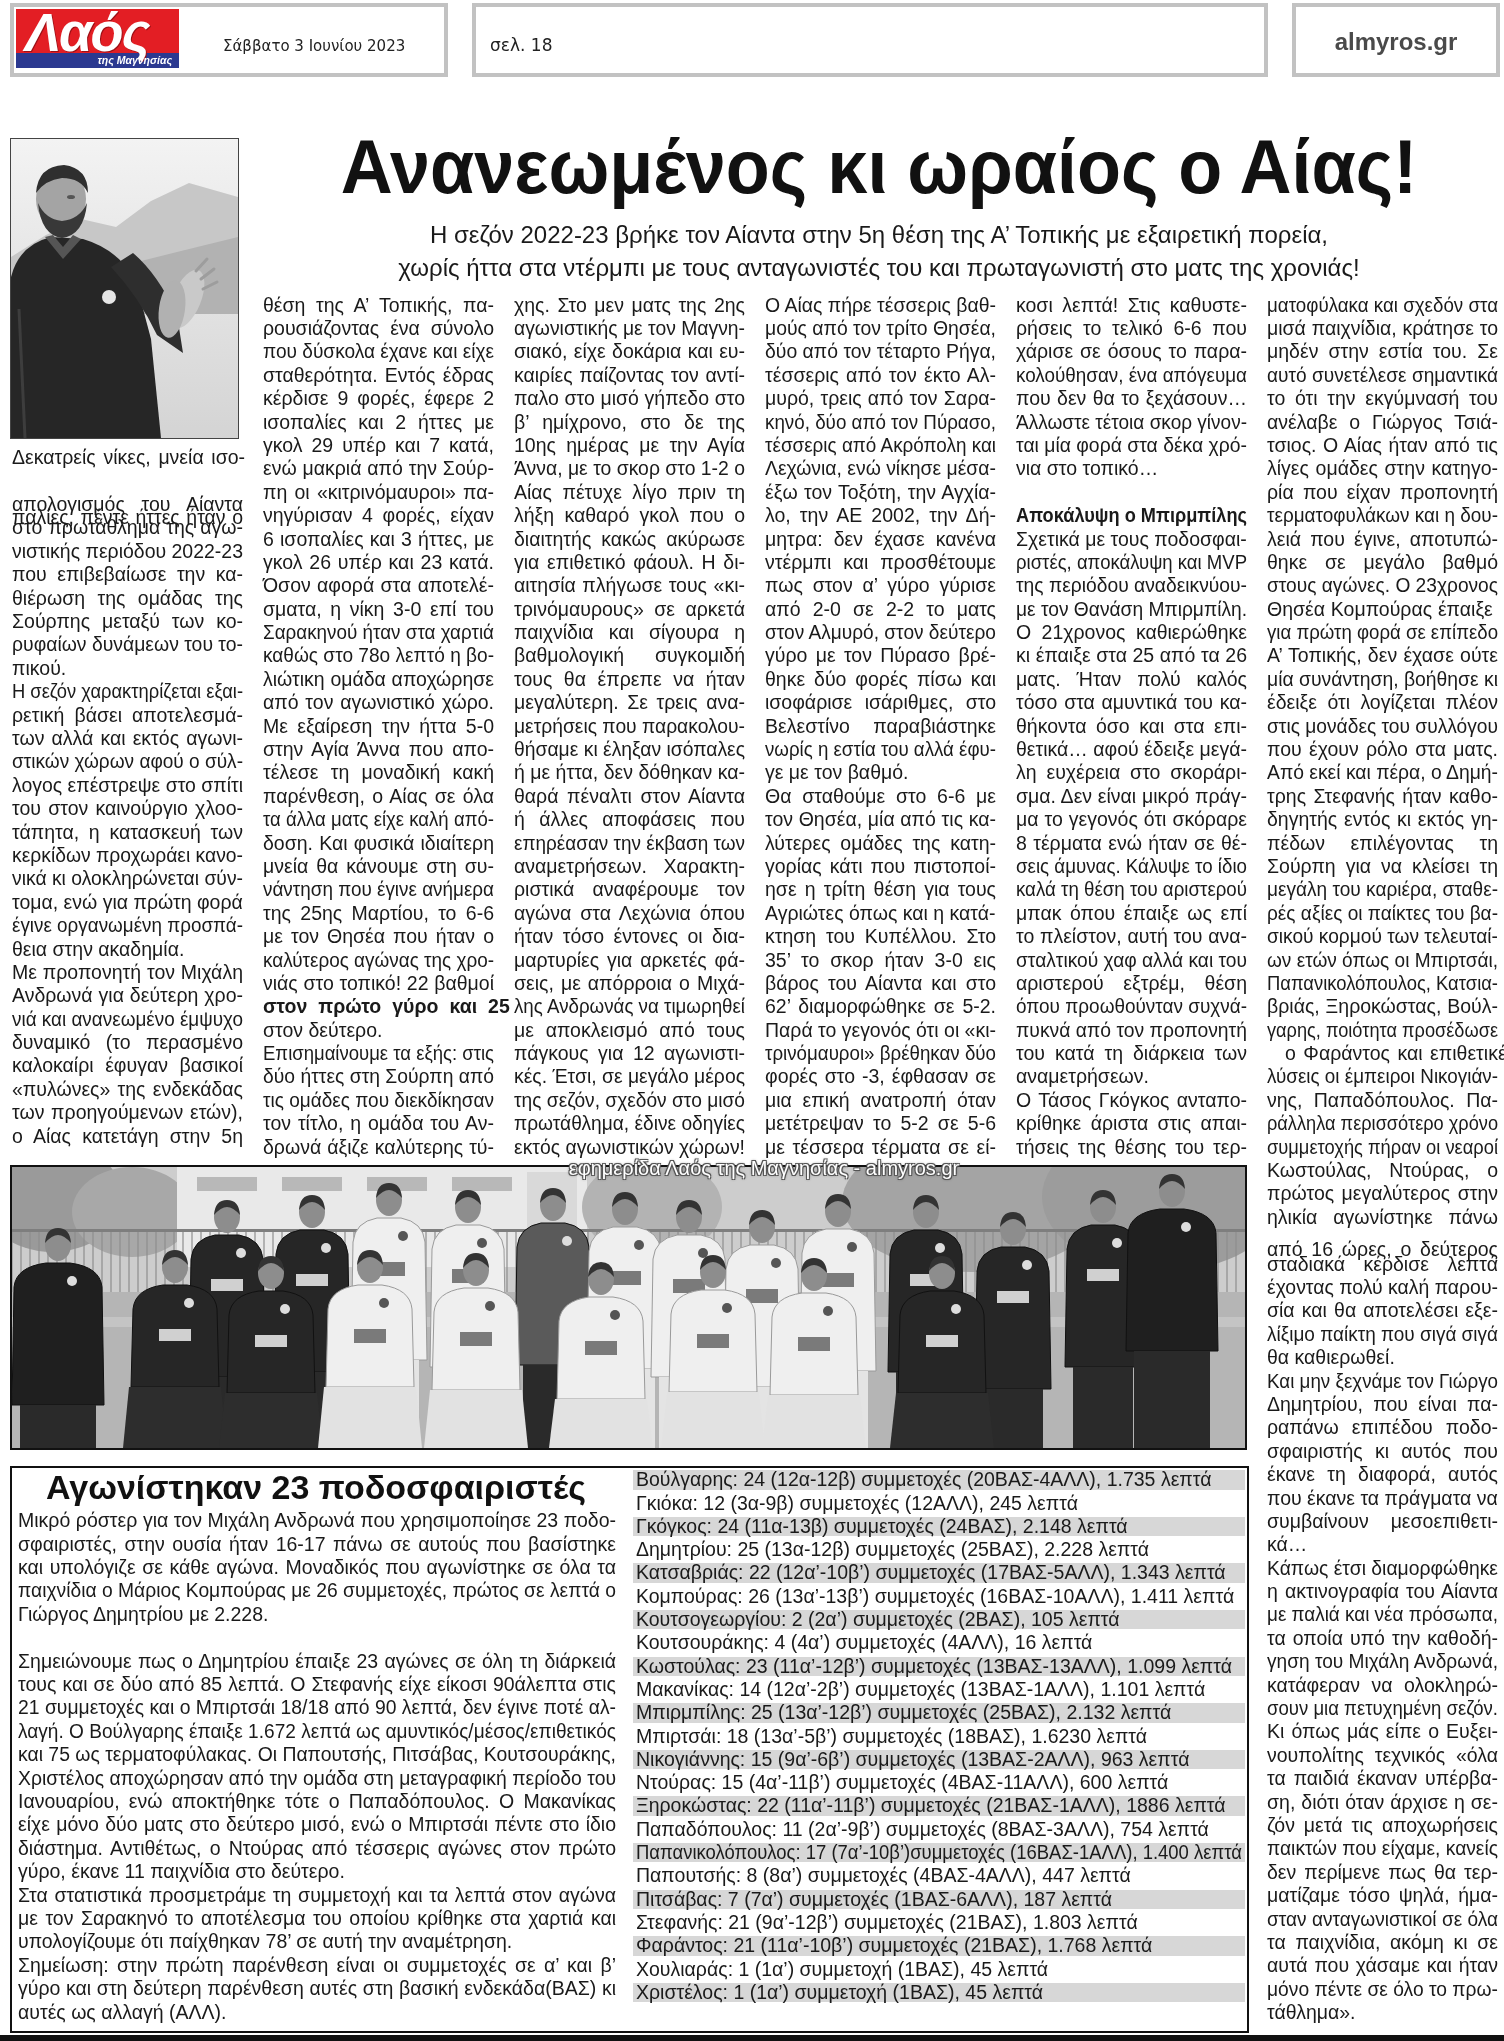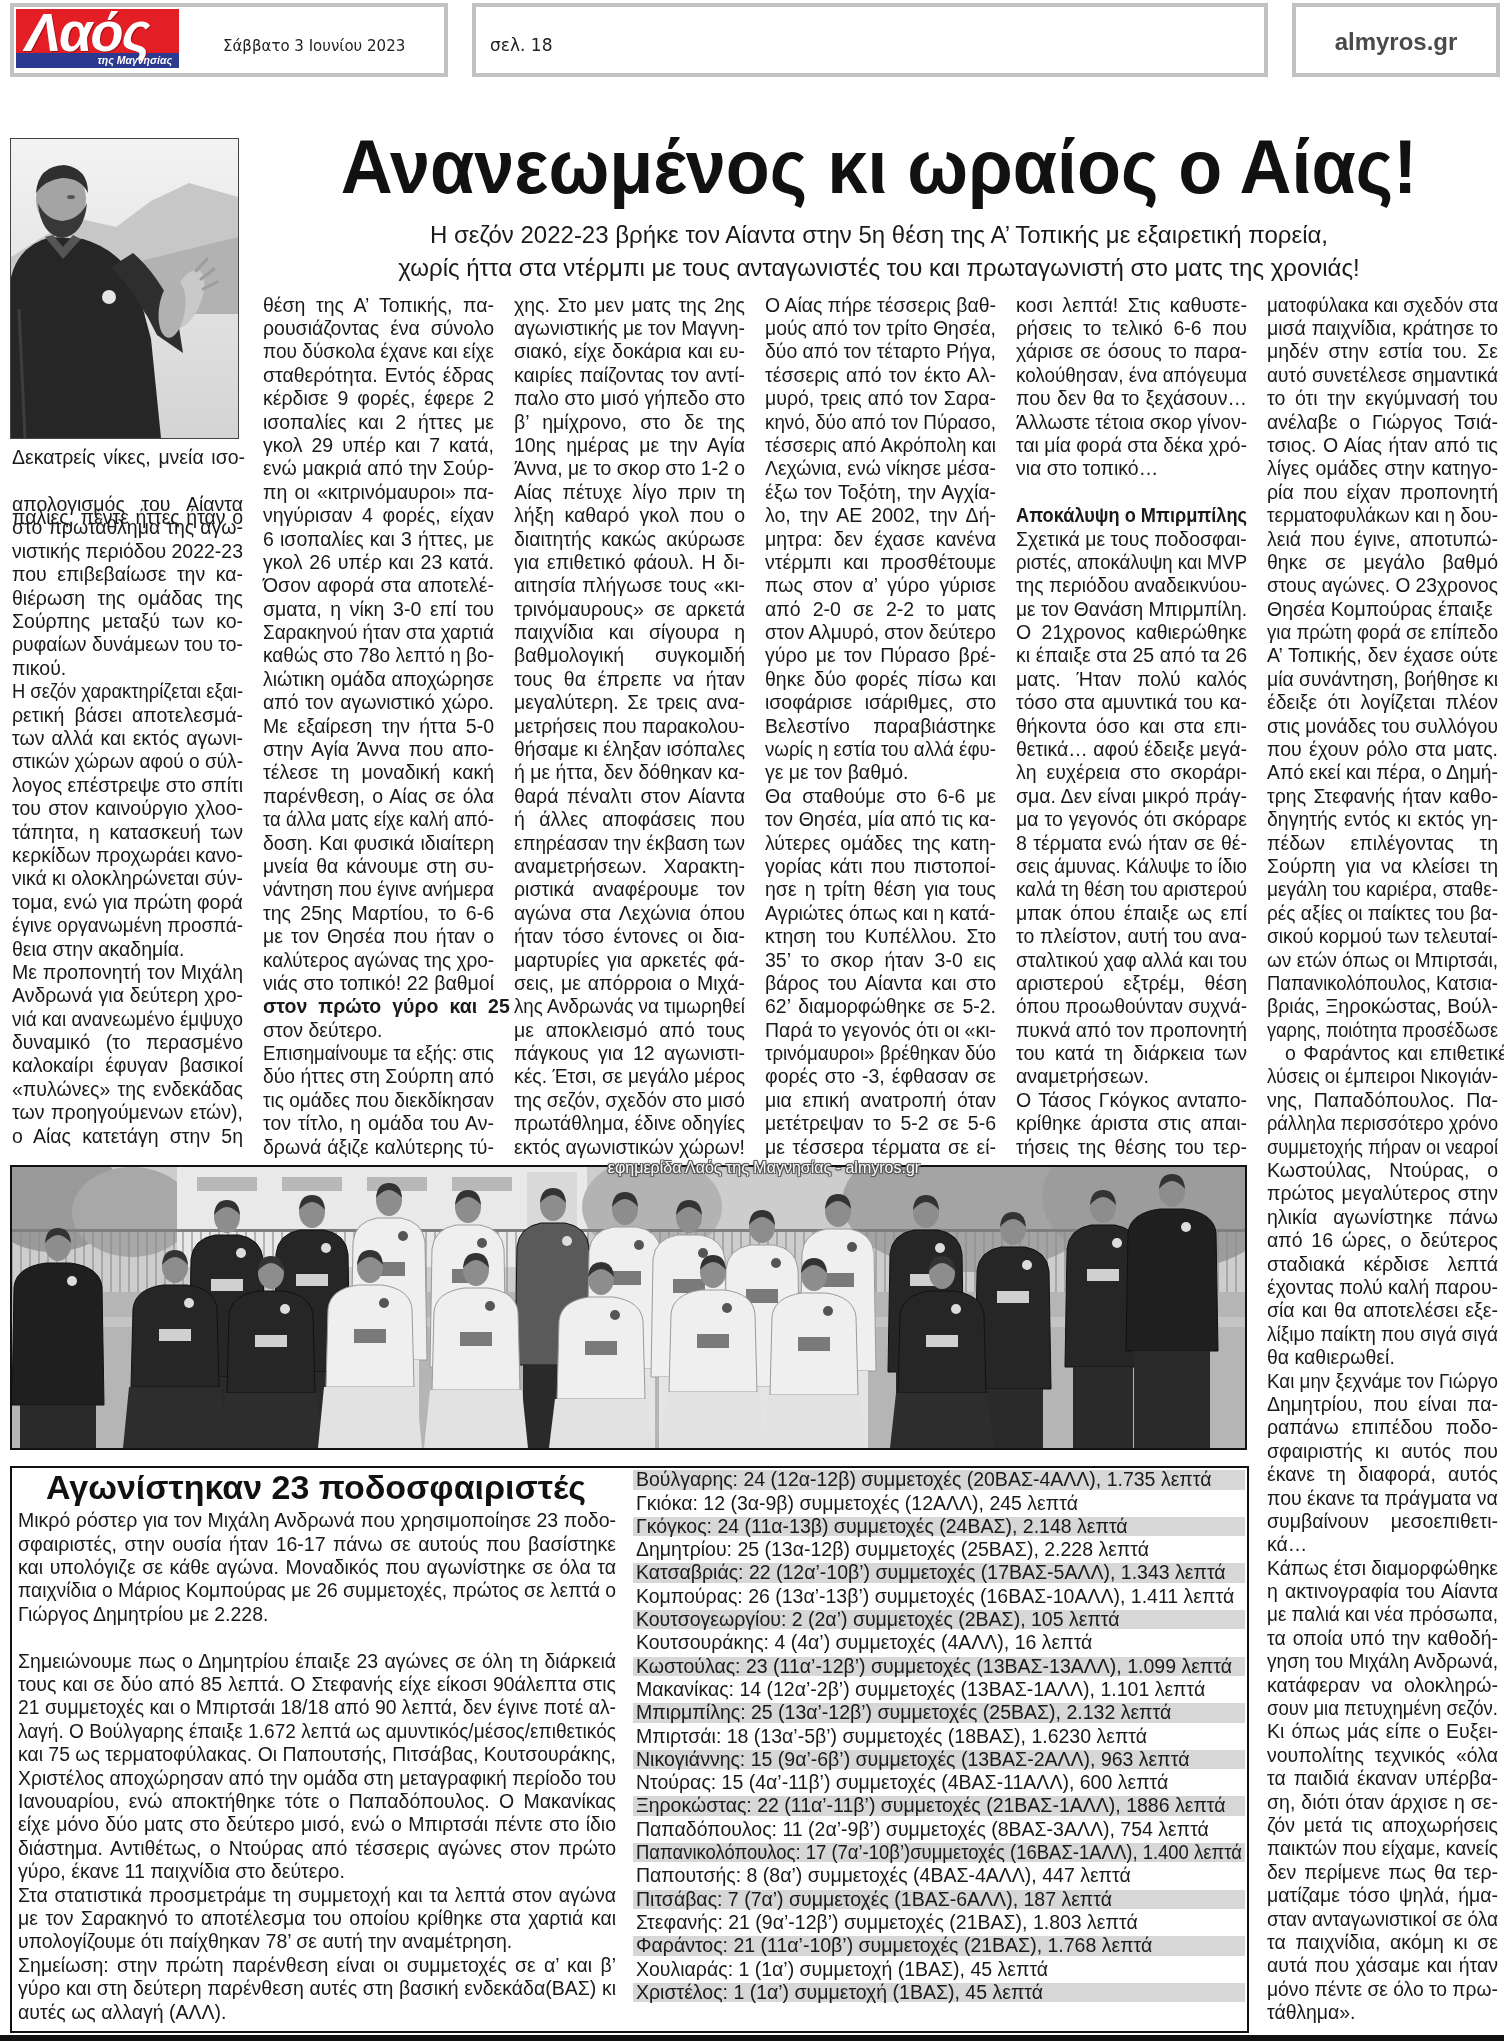--- a/index.html
+++ b/index.html
@@ -21,21 +21,21 @@
 .subtitle{position:absolute;left:254px;width:1250px;top:218px;text-align:center;font-size:24px;line-height:33px;color:#1a1a1a}
 .subtitle div{white-space:nowrap}
 #coach{position:absolute;left:10px;top:138px;width:229px;height:301px;border:1px solid #444;overflow:hidden;background:#e6e6e6}
 #coach svg{display:block}
 .col{position:absolute;width:231px}
 .ln{height:23.4px;line-height:23.4px;white-space:nowrap;font-size:19.5px;overflow:visible}
 .ln span{display:inline-block;white-space:nowrap;transform-origin:0 50%}
 .ln.sub span{font-weight:bold}
 #team{position:absolute;left:10px;top:1165px;width:1237px;height:285px;border:2px solid #111;overflow:hidden;background:#ccc}
 #team svg{display:block}
-.wm{position:absolute;left:505px;top:1156px;width:518px;text-align:center;font-size:16px;line-height:24px;color:#fff;white-space:nowrap;text-shadow:-1px -1px 0 #555,1px -1px 0 #555,-1px 1px 0 #555,1px 1px 0 #555,0 0 3px #333}
+.wm{position:absolute;left:505px;top:1156px;width:518px;text-align:center;font-size:20px;line-height:24px;color:#fff;white-space:nowrap;text-shadow:-1px -1px 0 #555,1px -1px 0 #555,-1px 1px 0 #555,1px 1px 0 #555,0 0 3px #333}
 #sbox{position:absolute;left:10px;top:1466px;width:1239px;height:567px;border:2px solid #111}
 .sb-head{position:absolute;left:10px;width:612px;top:1467px;text-align:center;font-weight:bold;font-size:34px;line-height:40px;white-space:nowrap;color:#111}
 #sb-para{position:absolute;left:18px;top:1509.3px;width:598px}
 #sb-para .ln{font-size:19.5px}
 #sb-list{position:absolute;left:633px;top:1468.3px;width:612px}
 .prow{position:relative;height:23.3px;line-height:23.3px;white-space:nowrap;font-size:19.5px;padding-left:3px}
 .prow:nth-child(odd)::before{content:"";position:absolute;left:0;right:0;top:2px;bottom:2px;background:var(--shade)}
 .prow span{position:relative;display:inline-block;white-space:nowrap;transform-origin:0 50%}
 .botbar{position:absolute;left:0;top:2035px;width:1504px;height:6px;background:#111}
 </style>
@@ -309,21 +309,21 @@
     <div class="ln j"><span style="word-spacing: 0.460938px;">βριάς, Ξηροκώστας, Βούλ-</span></div>
     <div class="ln j"><span style="transform: scaleX(0.9325);">γαρης, ποιότητα προσέδωσε</span></div>
     <div class="ln j"><span style="word-spacing: 2.08854px; margin-left: 18px;">ο Φαράντος και επιθετικές</span></div>
     <div class="ln j"><span style="transform: scaleX(0.967);">λύσεις οι έμπειροι Νικογιάν-</span></div>
     <div class="ln j"><span style="word-spacing: 5.92969px;">νης, Παπαδόπουλος. Πα-</span></div>
     <div class="ln j"><span style="transform: scaleX(0.933);">ράλληλα περισσότερο χρόνο</span></div>
     <div class="ln j"><span style="transform: scaleX(0.9393);">συμμετοχής πήραν οι νεαροί</span></div>
     <div class="ln j"><span style="word-spacing: 12.3047px;">Κωστούλας, Ντούρας, ο</span></div>
     <div class="ln j"><span style="word-spacing: 2.01562px;">πρώτος μεγαλύτερος στην</span></div>
     <div class="ln j"><span style="word-spacing: 10.5469px;">ηλικία αγωνίστηκε πάνω</span></div>
-    <div class="ln j"><span style="word-spacing: 3.36328px;">από 16 ώρες, ο δεύτερος</span></div>
+    <div class="ln j"><span style="word-spacing: 3.36328px; margin-top: 9px;">από 16 ώρες, ο δεύτερος</span></div>
     <div class="ln j"><span style="word-spacing: 13.0625px;">σταδιακά κέρδισε λεπτά</span></div>
     <div class="ln j"><span style="transform: scaleX(0.9962);">έχοντας πολύ καλή παρου-</span></div>
     <div class="ln j"><span style="word-spacing: 1.72656px;">σία και θα αποτελέσει εξε-</span></div>
     <div class="ln j"><span style="transform: scaleX(0.9728);">λίξιμο παίκτη που σιγά σιγά</span></div>
     <div class="ln"><span>θα καθιερωθεί.</span></div>
     <div class="ln j"><span style="transform: scaleX(0.9639);">Και μην ξεχνάμε τον Γιώργο</span></div>
     <div class="ln j"><span style="word-spacing: 4.90625px;">Δημητρίου, που είναι πα-</span></div>
     <div class="ln j"><span style="word-spacing: 7.57812px;">ραπάνω επιπέδου ποδο-</span></div>
     <div class="ln j"><span style="word-spacing: 6.79688px;">σφαιριστής κι αυτός που</span></div>
     <div class="ln j"><span style="word-spacing: 6.88542px;">έκανε τη διαφορά, αυτός</span></div>

